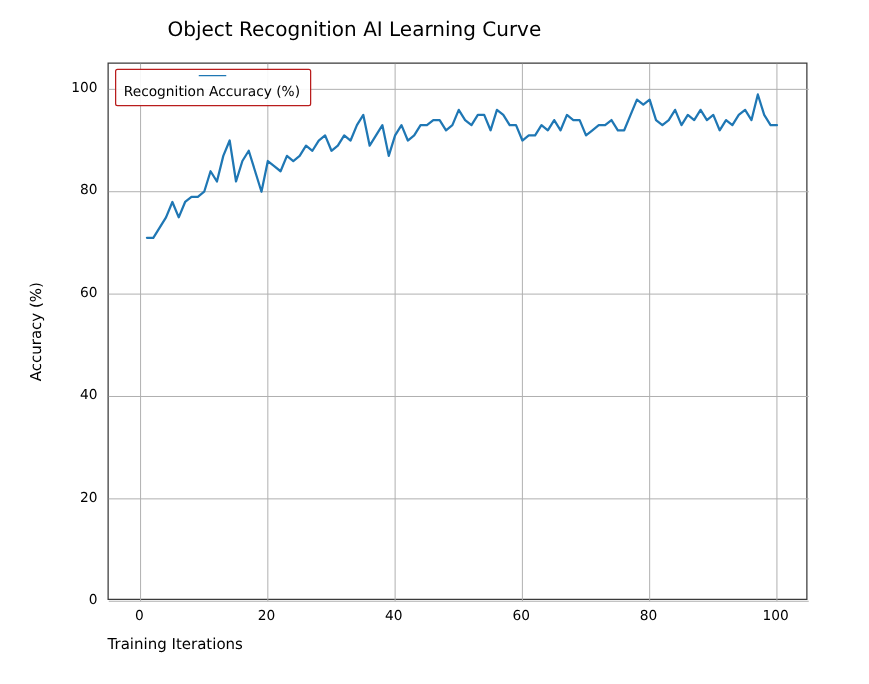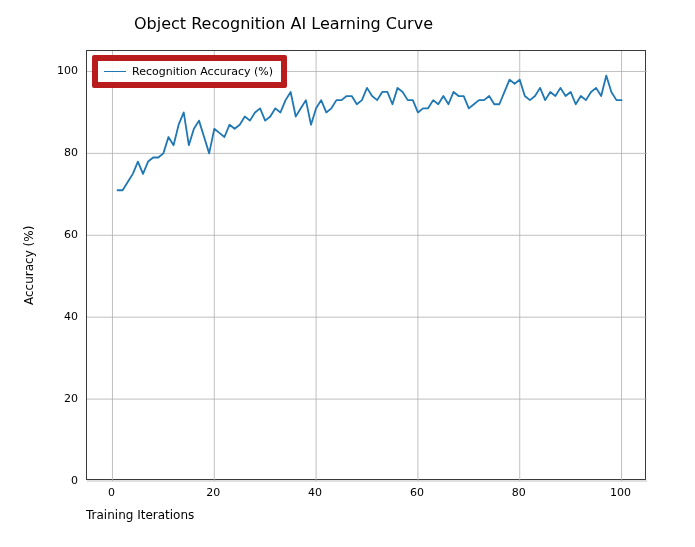--- a/index.html
+++ b/index.html
@@ -62,27 +62,28 @@
     display: flex;
     align-items: center;
     justify-content: center;
   }
 
   .legend {
     position: absolute;
     left: 92px;
     top: 55px;
     background: rgba(255,255,255,0.9);
-    border: 6px solid #b91c1c;
+    border: 1px solid #b91c1c;
     border-radius: 2px;
     font-size: 11px;
     padding: 4px 8px 4px 6px;
     display: flex;
     align-items: center;
     gap: 6px;
+    flex-direction: column;
   }
   .legend .swatch {
     width: 22px;
     height: 0;
     border-top: 1.8px solid #1f77b4;
   }
 
   svg.plot {
     position: absolute;
     left: 0;

